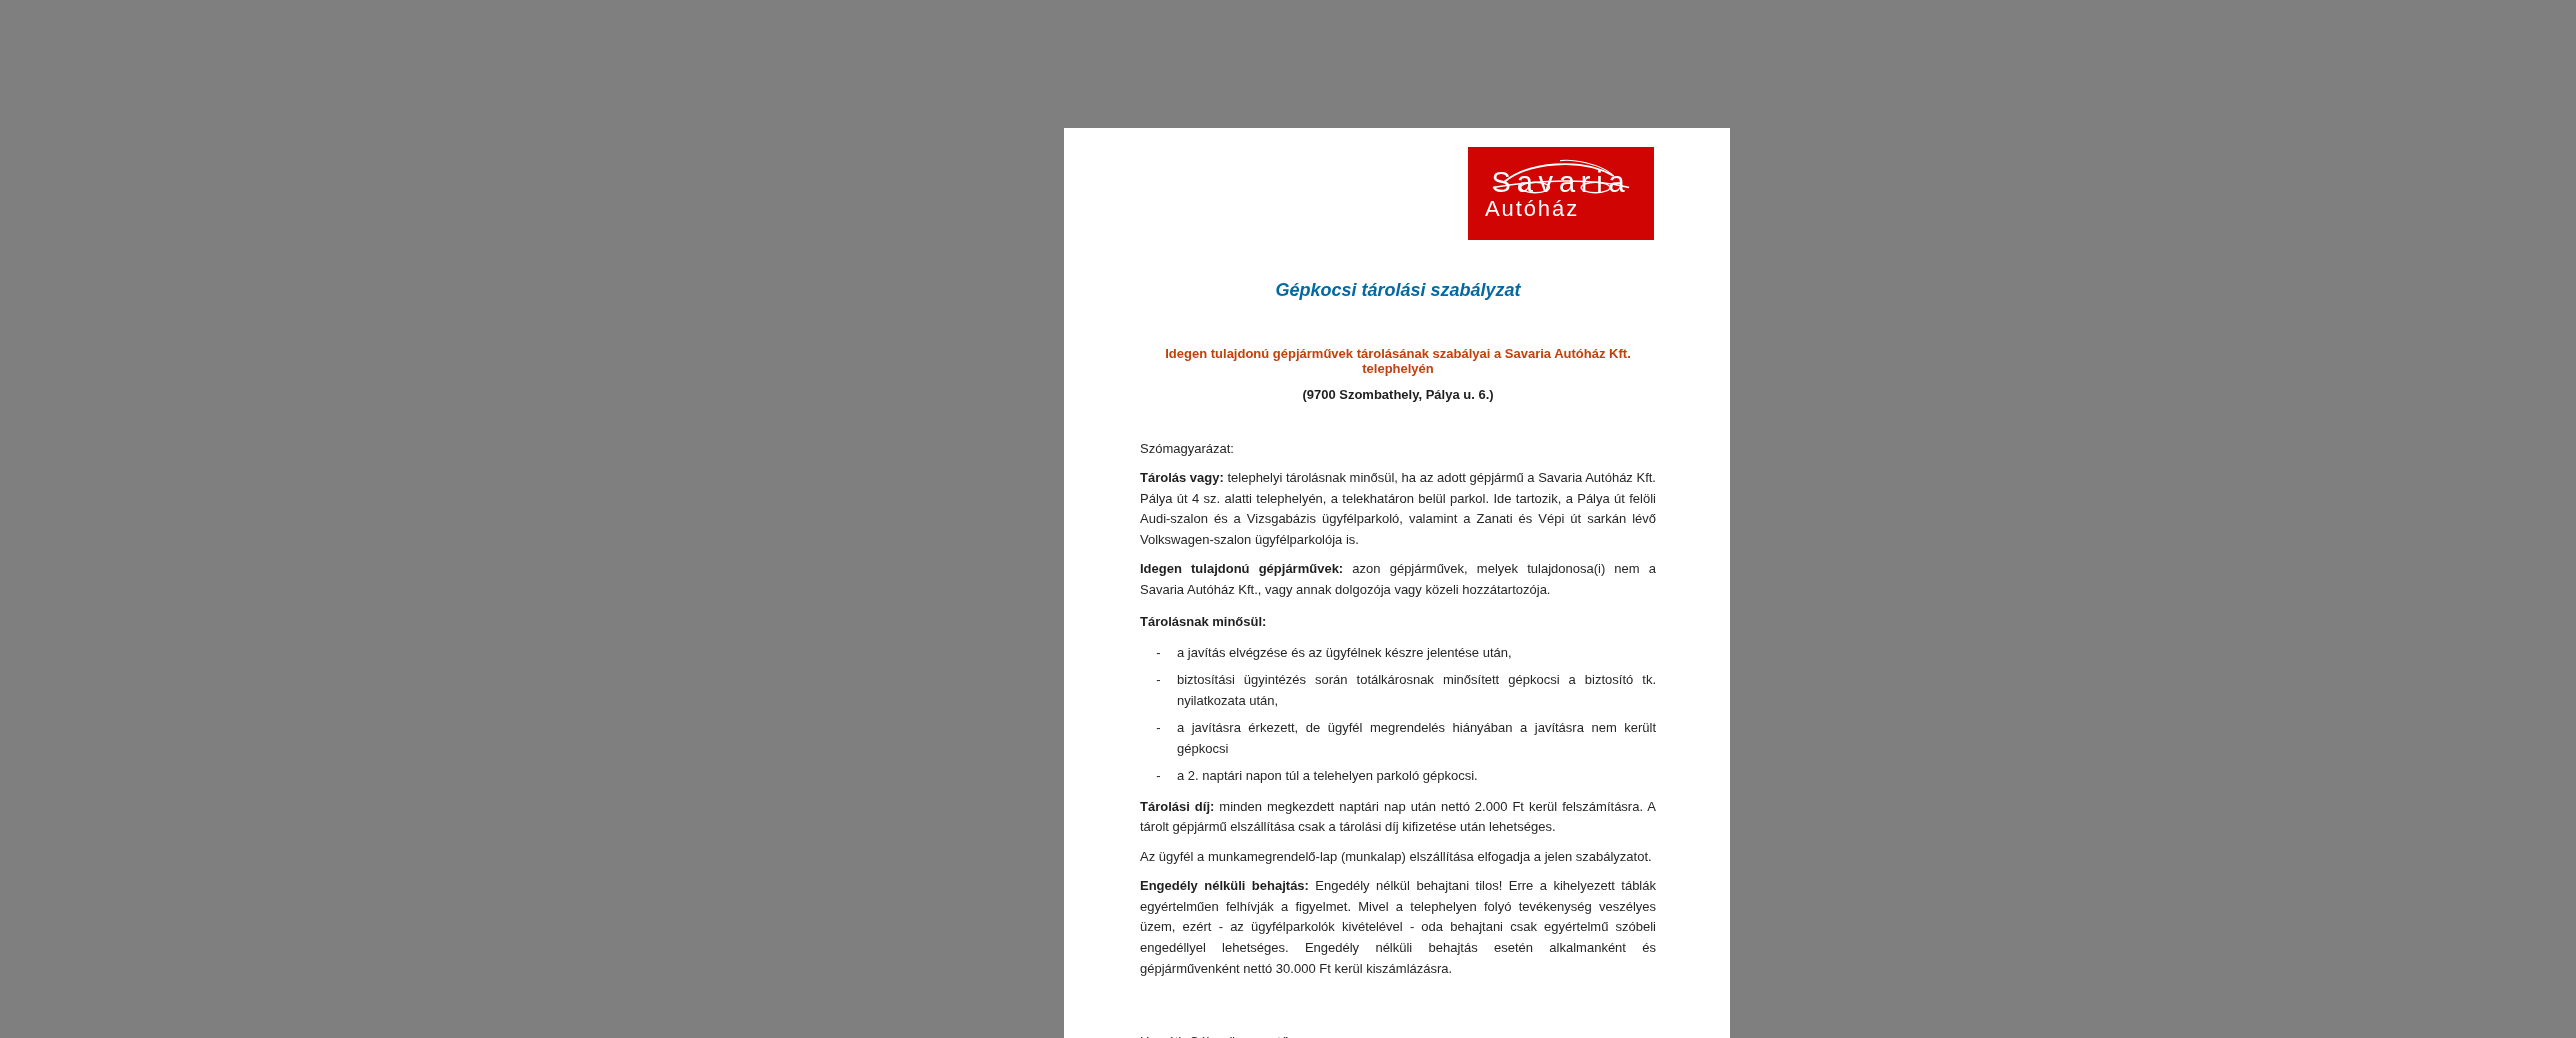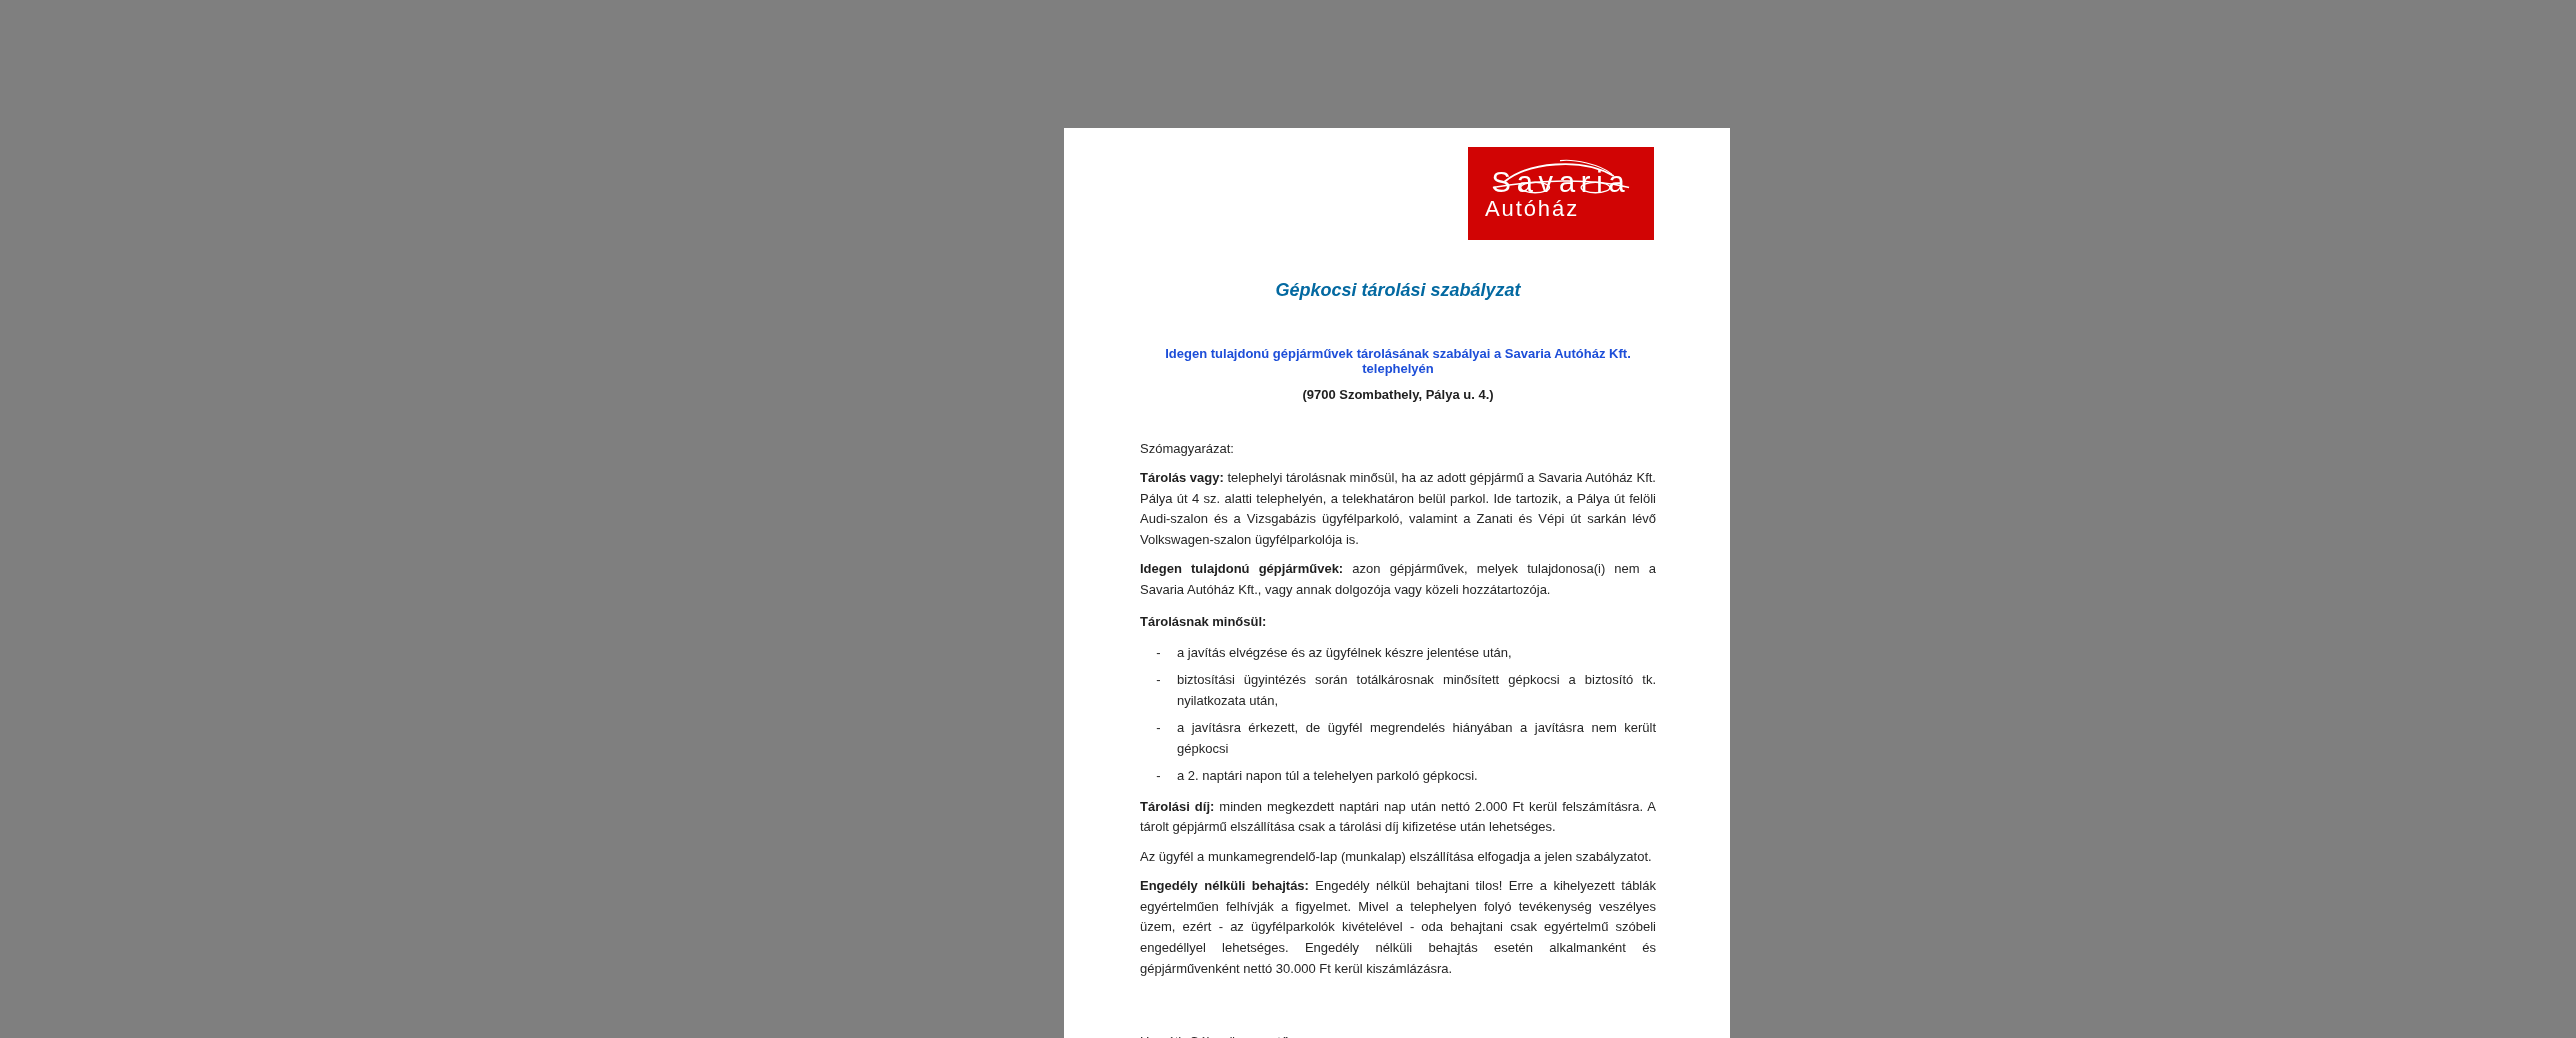--- a/index.html
+++ b/index.html
@@ -62,21 +62,21 @@
     font-size: 18px;
     font-weight: 700;
     font-style: italic;
     color: #0369a1;
   }
   .doc-sub1 {
     margin-top: 45px;
     text-align: center;
     font-size: 13px;
     font-weight: 700;
-    color: #1d4ed8;
+    color: #c2410c;
   }
   .doc-sub2 {
     margin-top: 10.6px;
     text-align: center;
     font-size: 13px;
     font-weight: 700;
     color: #1f1f1f;
   }
   
   .glossary {
@@ -128,21 +128,21 @@
       <ellipse cx="133" cy="42" rx="15" ry="5.5" stroke="#ffffff" stroke-width="1.4" fill="none"></ellipse>
       <path d="M96 14 C 110 12, 138 18, 150 28" stroke="#ffffff" stroke-width="1.2" fill="none"></path>
     </svg>
     <div class="logo-line1">Savaria</div>
     <div class="logo-line2">Autóház</div>
   </div>
 
   <div class="doc-title">Gépkocsi tárolási szabályzat</div>
 
   <div class="doc-sub1">Idegen tulajdonú gépjárművek tárolásának szabályai a Savaria Autóház Kft. telephelyén</div>
-  <div class="doc-sub2">(9700 Szombathely, Pálya u. 4.)</div>
+  <div class="doc-sub2">(9700 Szombathely, Pálya u. 6.)</div>
 
   <div class="glossary">Szómagyarázat:</div>
 
   <p class="body"><b>Tárolás vagy:</b><span> telephelyi tárolásnak minősül, ha az adott gépjármű a Savaria Autóház Kft. Pálya út 4 sz. alatti telephelyén, a telekhatáron belül parkol. Ide tartozik, a Pálya út felöli Audi-szalon és a Vizsgabázis ügyfélparkoló, valamint a Zanati és Vépi út sarkán lévő Volkswagen-szalon ügyfélparkolója is.</span></p>
 
   <p class="body"><b>Idegen tulajdonú gépjárművek:</b><span> azon gépjárművek, melyek tulajdonosa(i) nem a Savaria Autóház Kft., vagy annak dolgozója vagy közeli hozzátartozója.</span></p>
 
   <div class="def-heading"><b>Tárolásnak minősül:</b></div>
 
   <div class="def-list">

